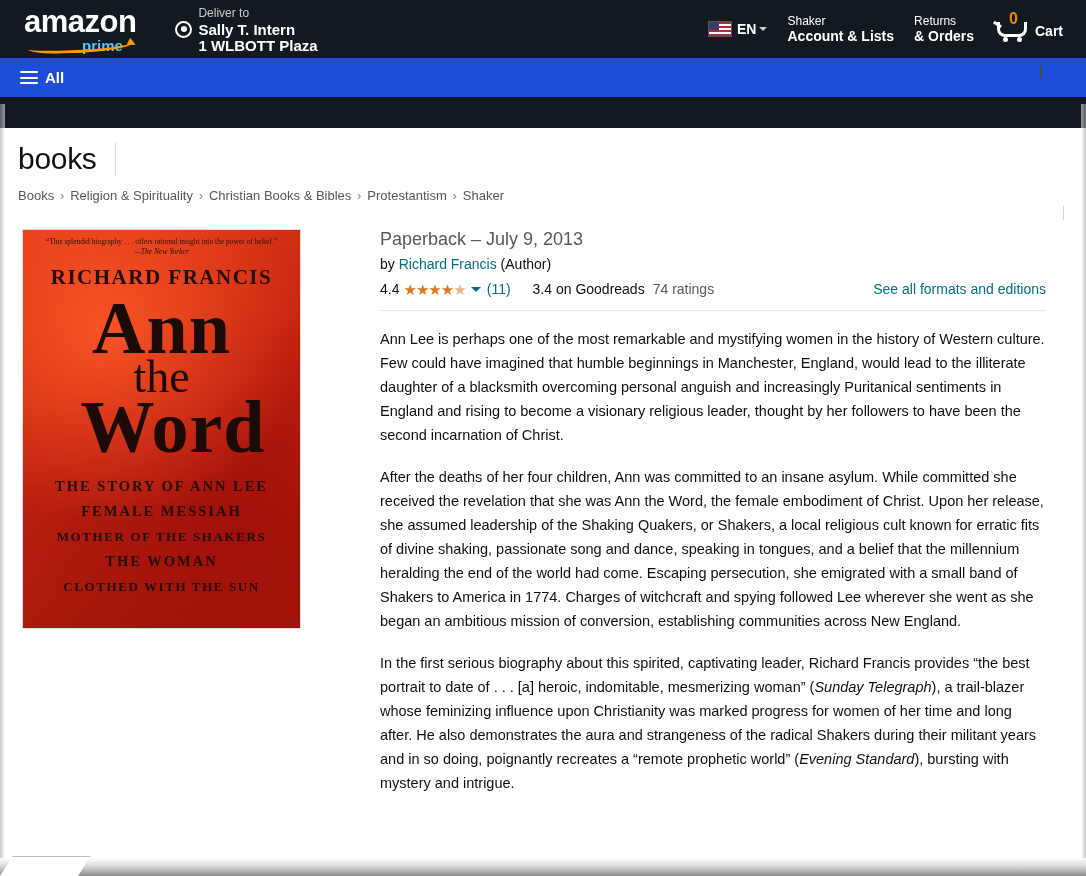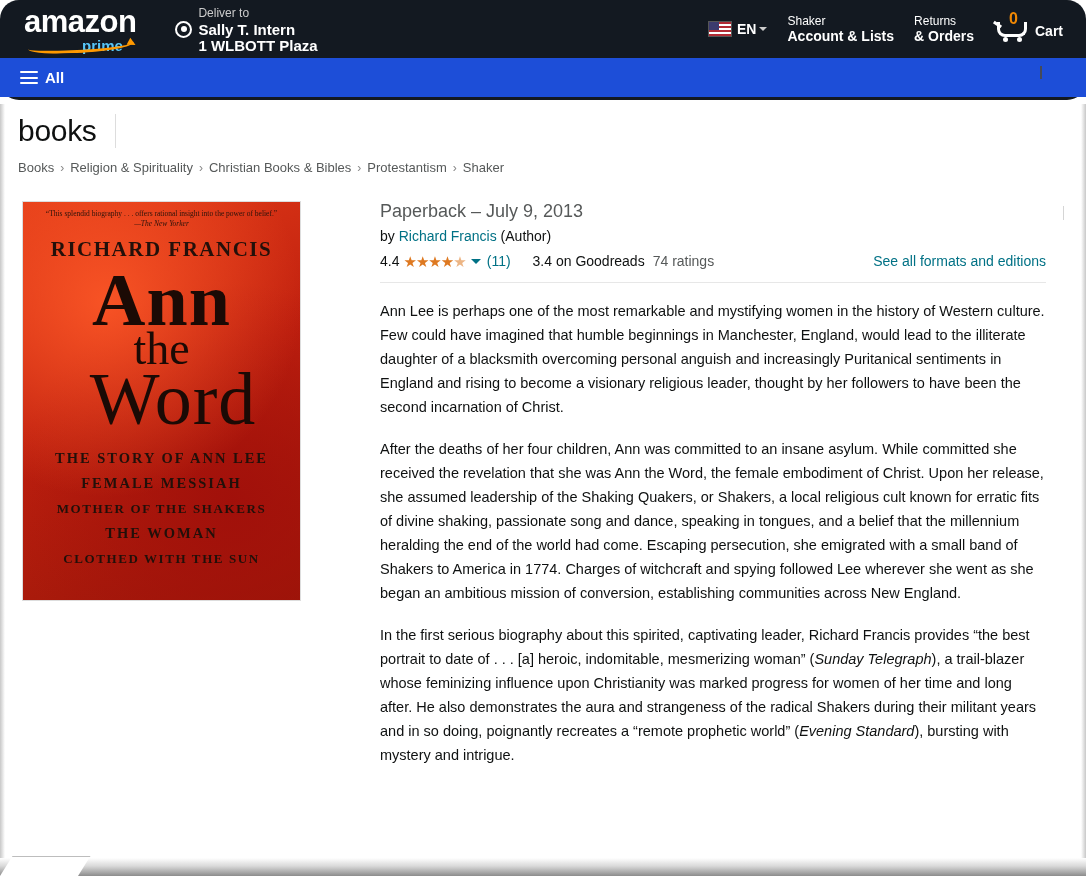--- a/index.html
+++ b/index.html
@@ -12,24 +12,23 @@
     width: 1086px;
     height: 876px;
     position: relative;
     overflow: hidden;
     background: #fff;
   }
 
   
   .topnav {
     background: #131921;
-    height: 100px;
-    position: relative;
-    color: #fff;
-    border-radius: 19px;
+    height: 128px;
+    position: relative;
+    color: #fff;
   }
   .nav-main {
     height: 58px;
     display: flex;
     align-items: center;
     padding: 0 14px;
   }
   .logo-wrap {
     display: flex;
     flex-direction: column;
@@ -336,21 +335,21 @@
     color: #1b0a05;
   }
   .cover-the {
     font-size: 46px;
     line-height: 34px;
     color: #1b0a05;
   }
   .cover-word {
     font-size: 74px;
     line-height: 66px;
-    font-weight: normal;
+    font-weight: bold;
     color: #1b0a05;
     letter-spacing: 1px;
     padding-left: 23px;
   }
   .cover-sub {
     margin-top: 14px;
     font-size: 14.5px;
     letter-spacing: 2px;
     line-height: 25px;
     font-weight: bold;

